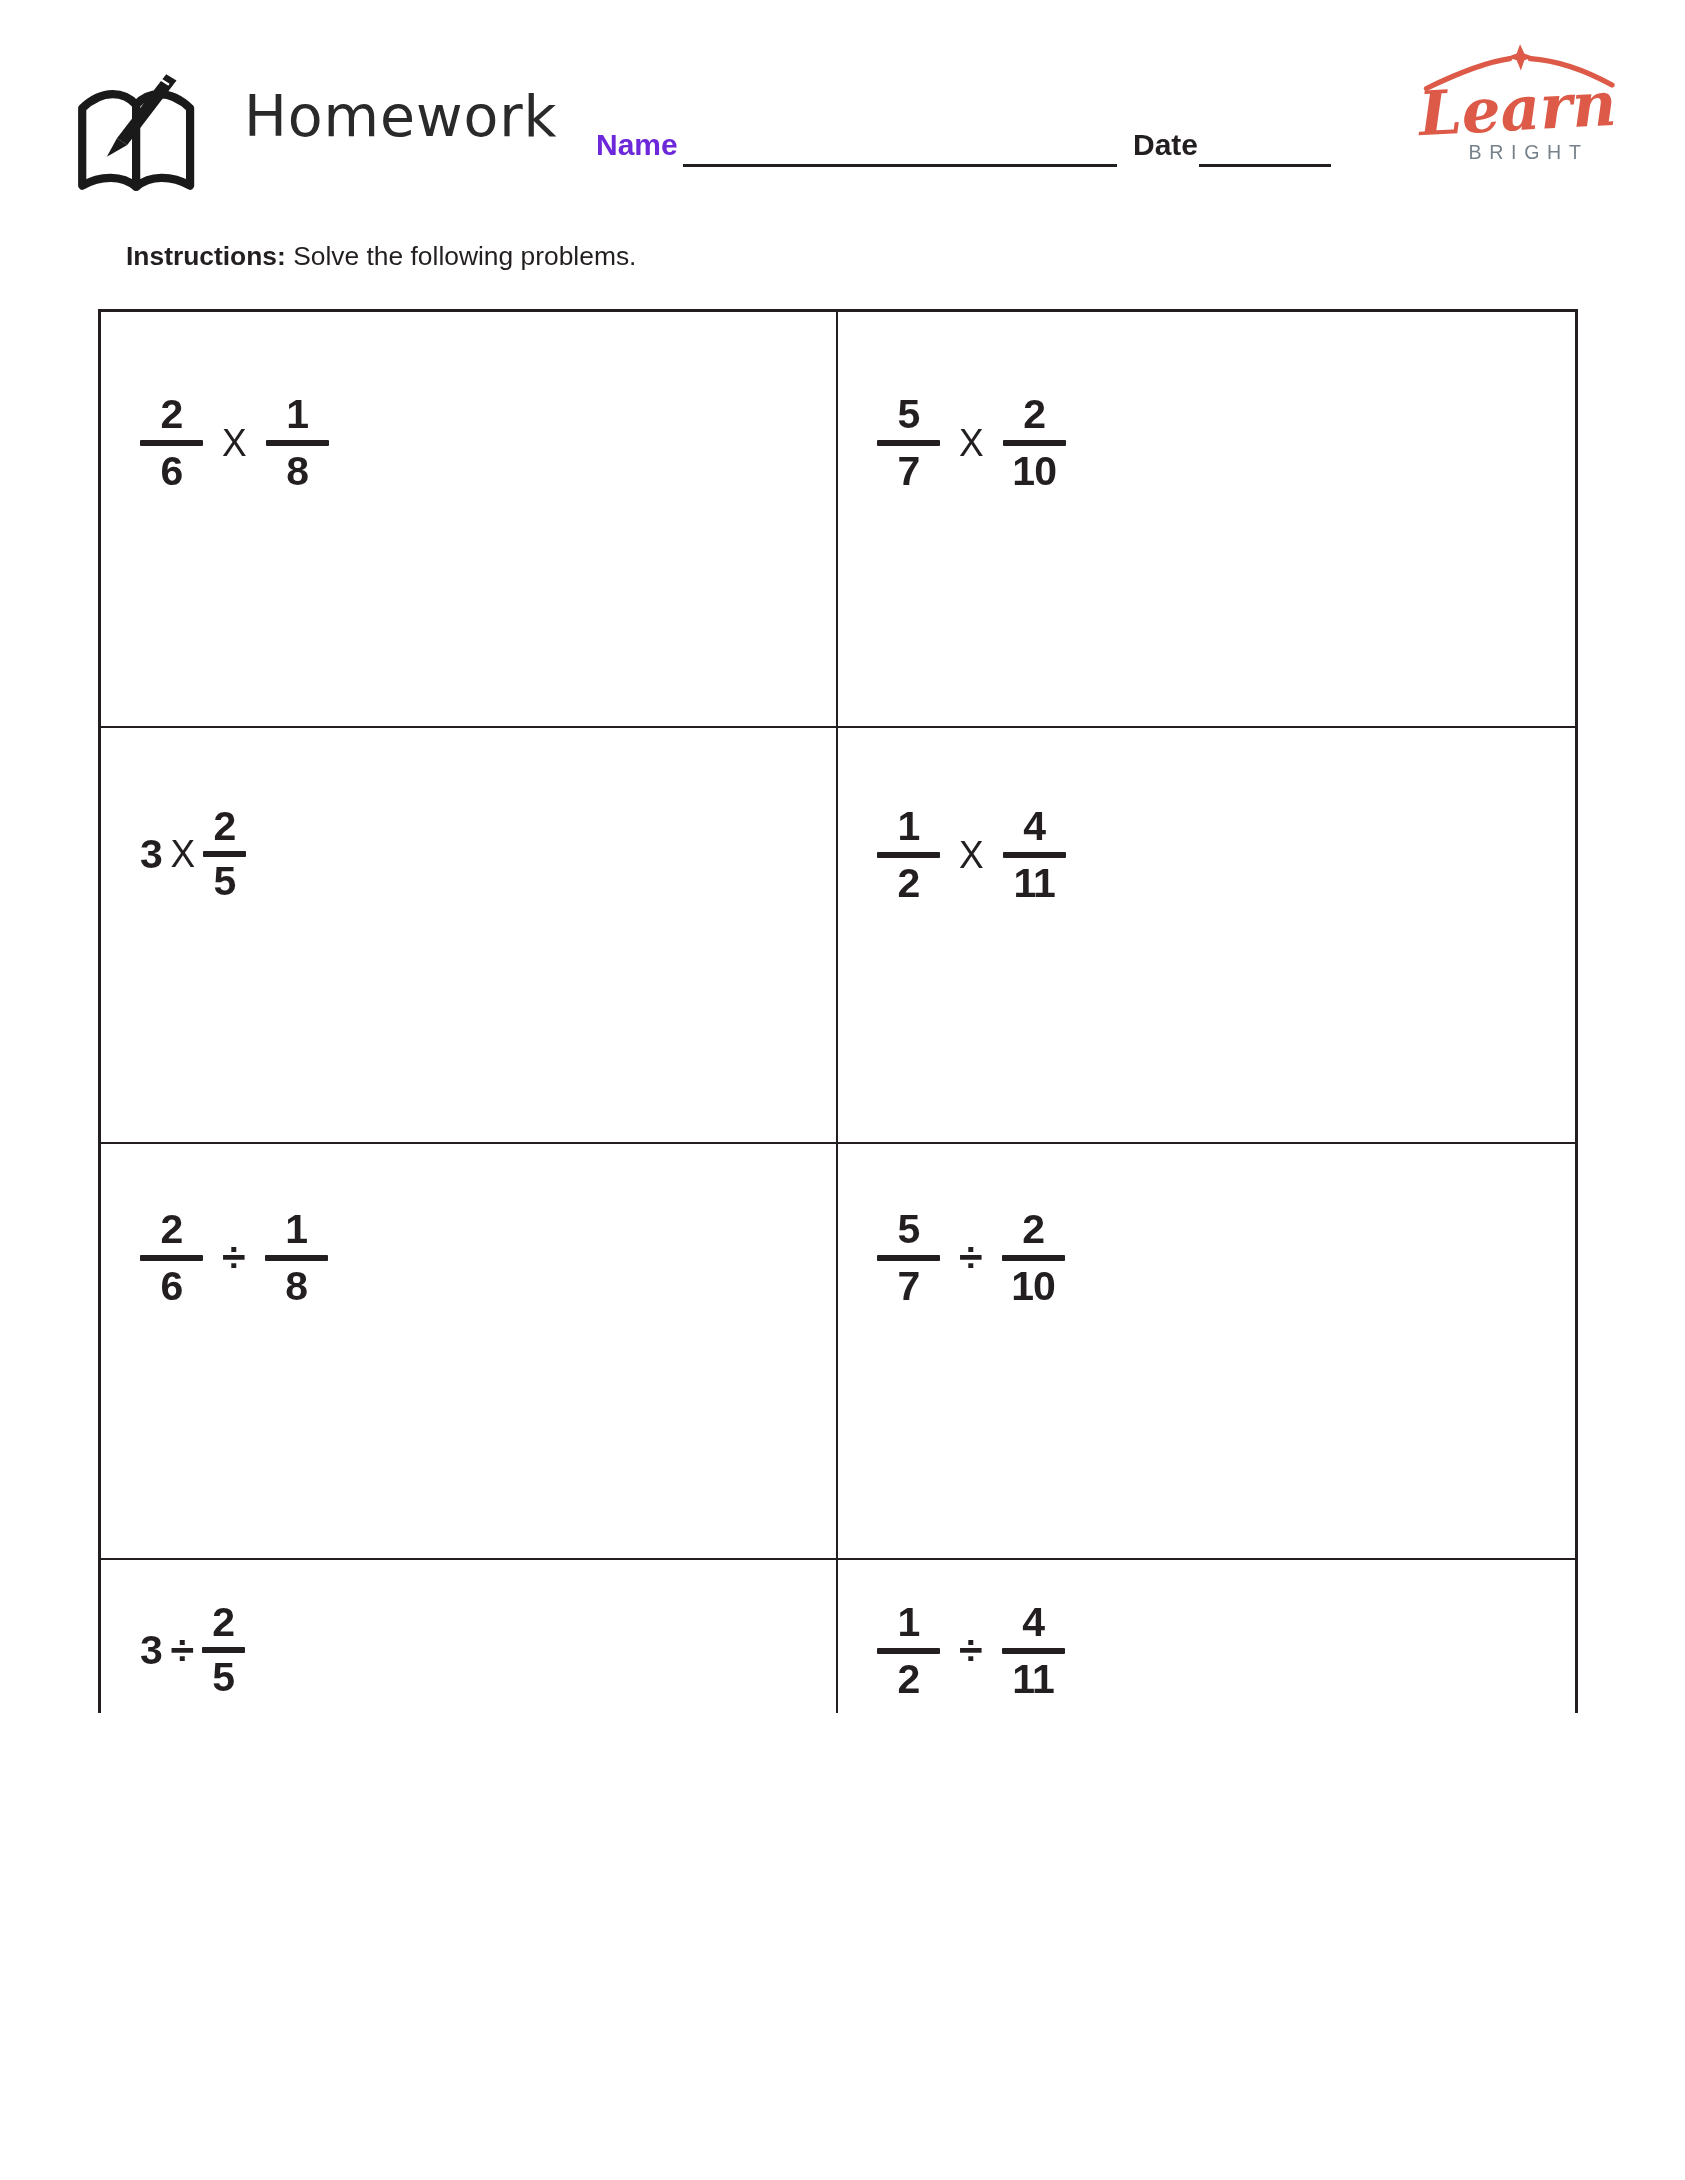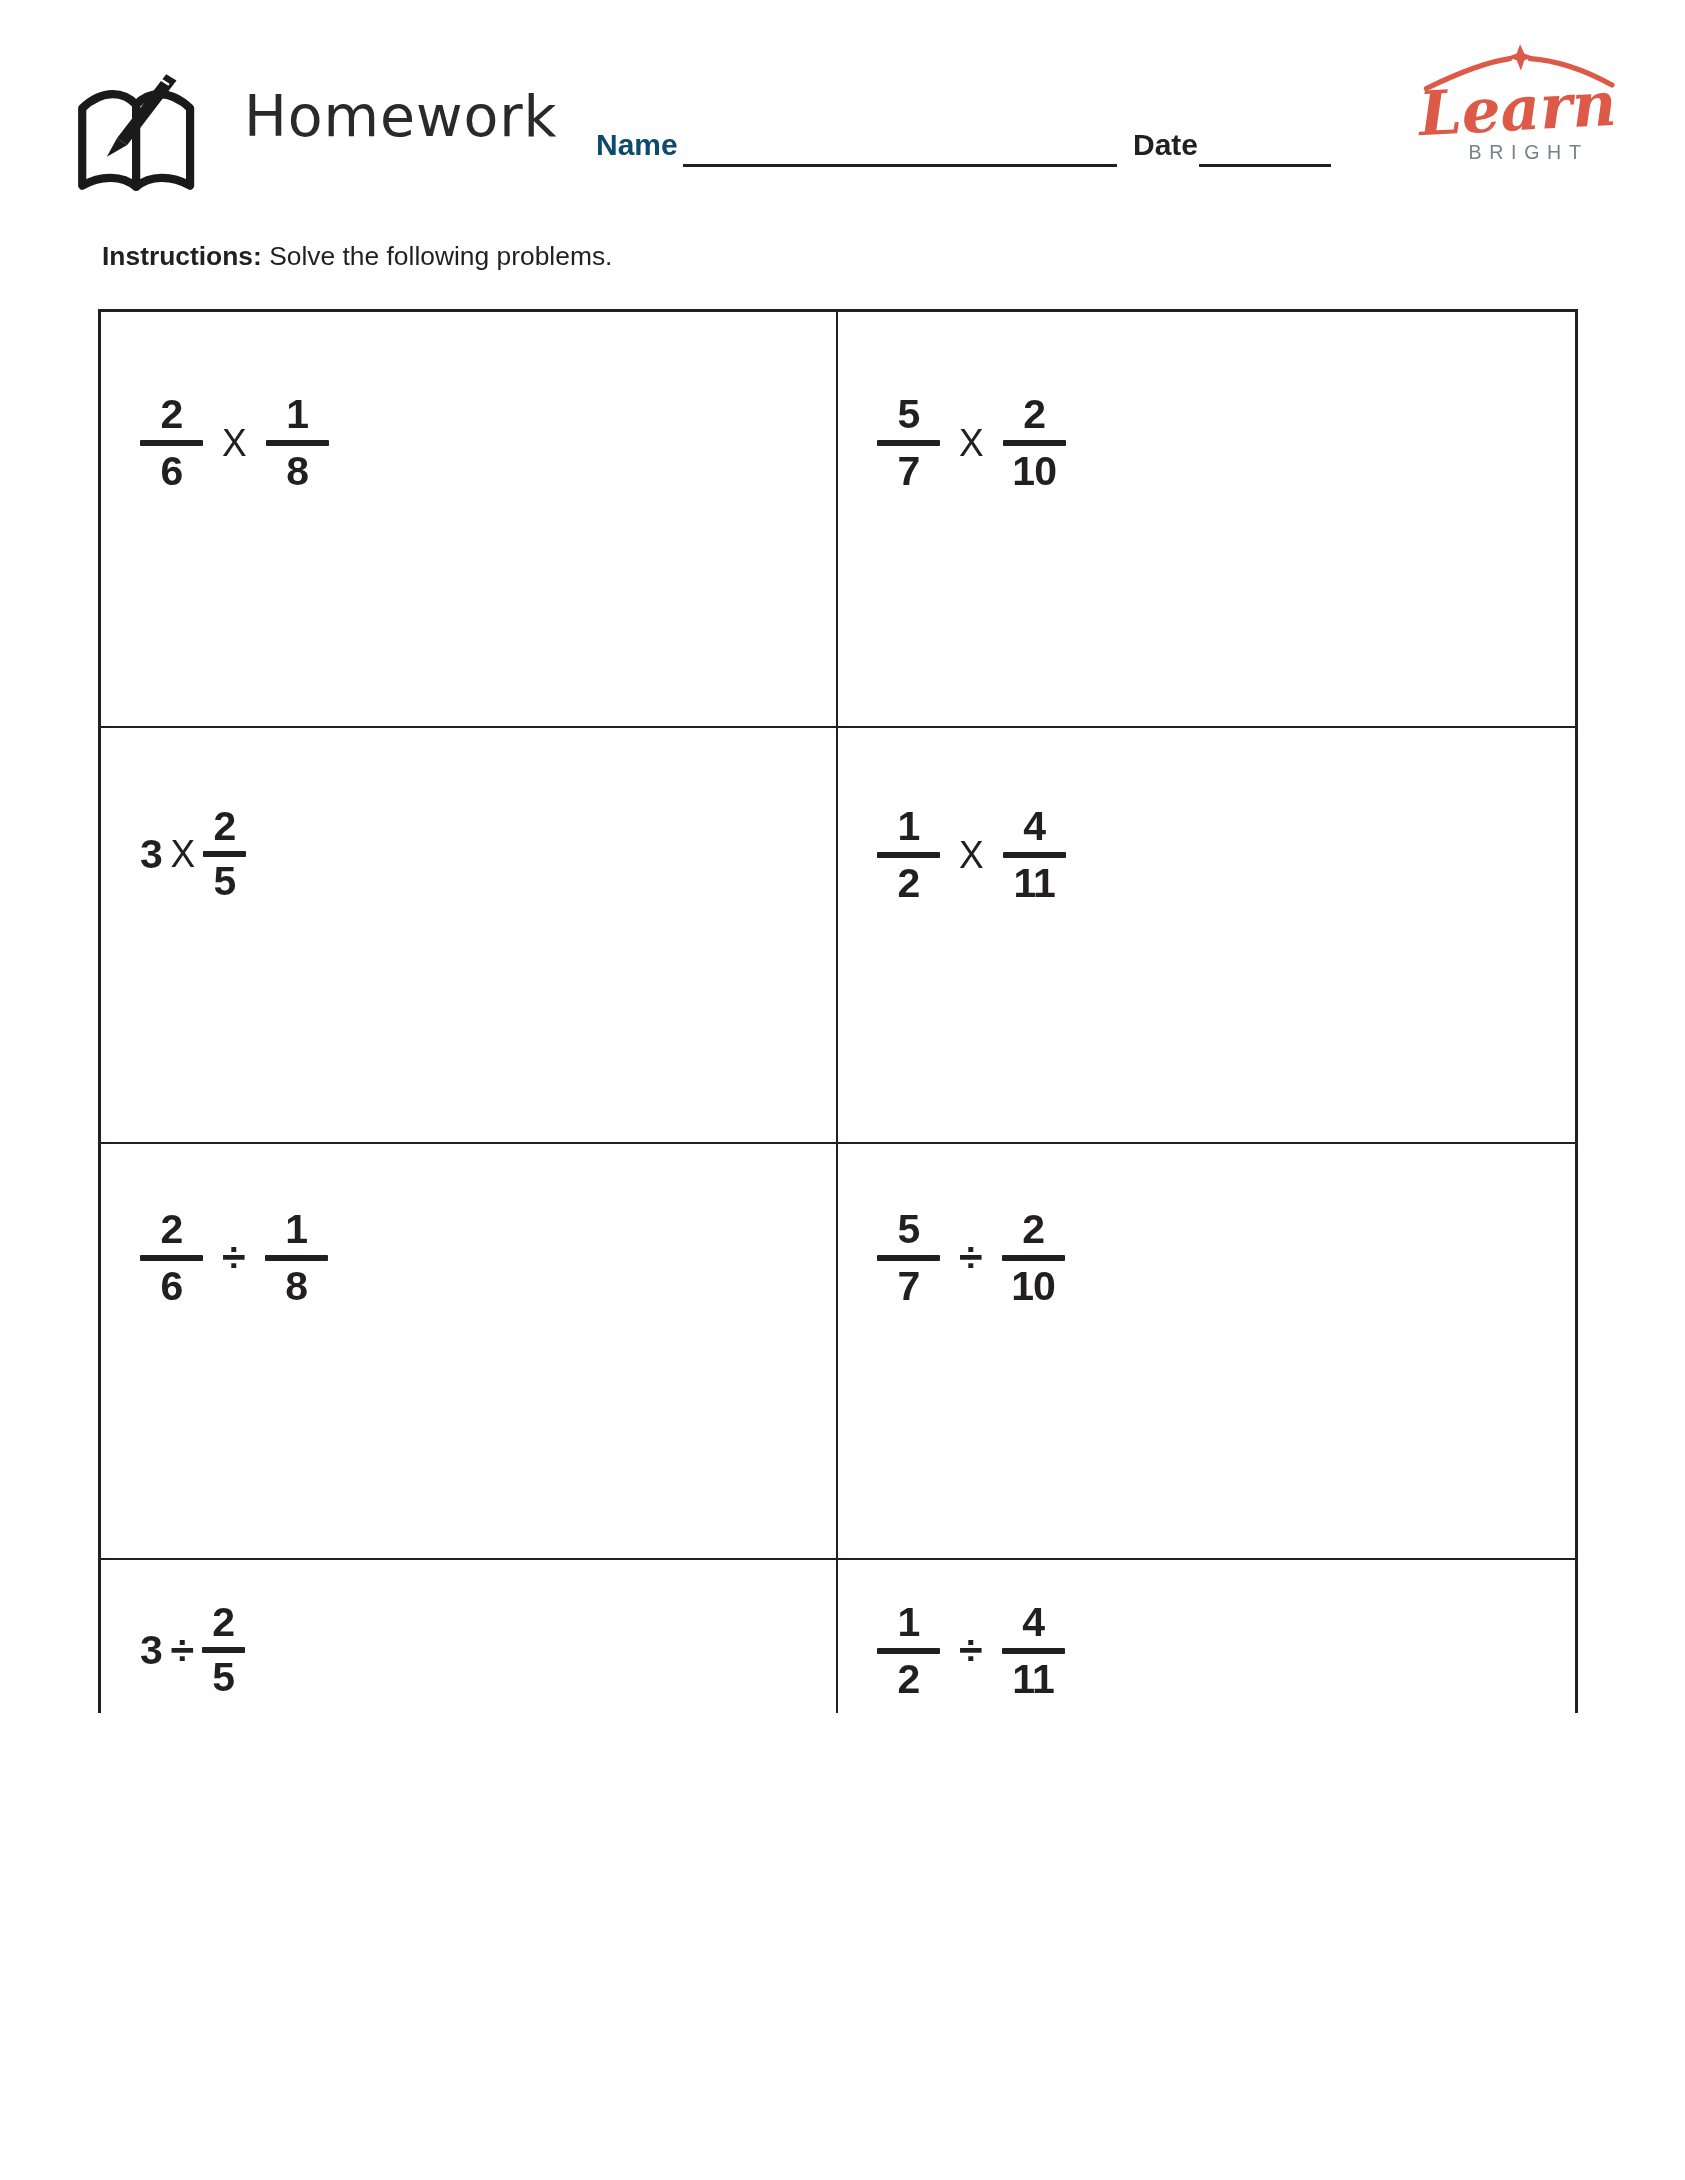--- a/index.html
+++ b/index.html
@@ -11,42 +11,42 @@
     color:#231f20;
     overflow:hidden;
   }
   
   .logo-icon{position:absolute;left:66px;top:73px;width:145px;height:129px;}
   .hw-title{
     position:absolute;left:244px;top:83px;
     font-family:"DejaVu Sans", sans-serif;
     font-size:57px;font-weight:500;letter-spacing:0.9px;color:#2a2a2a;
   }
-  .name-label{position:absolute;left:596px;top:128px;font-size:30px;font-weight:700;color:#0c4a6e;}
+  .name-label{position:absolute;left:596px;top:128px;font-size:30px;font-weight:700;color:#6d28d9;}
   .name-line{position:absolute;left:683px;top:132px;width:434px;height:32px;border-bottom:3.4px solid #231f20;}
   .date-label{position:absolute;left:1133px;top:128px;font-size:30px;font-weight:700;color:#231f20;text-align:center;}
   .date-line{position:absolute;left:1199px;top:132px;width:132px;height:32px;border-bottom:3.4px solid #231f20;}
   .brand{position:absolute;left:1407px;top:44px;width:221px;text-align:center;}
   .brand-spark{display:block;margin:0 auto;}
   .brand-learn{
     margin-top:-13.6px;
     font-family:"DejaVu Serif", serif;
     font-style:italic;font-weight:700;
     font-size:61px;line-height:1.0;
     color:#dc5a47;
     transform:rotate(-3deg);
   }
   .brand-bright{
     margin-top:1.7px;padding-left:22px;
     font-size:19.6px;font-weight:400;letter-spacing:7.7px;
     color:#76828b;
   }
   
   .instructions{position:absolute;left:102px;top:241px;font-size:26.4px;color:#231f20;}
-  .instructions .lbl{font-weight:700;}
+  .instructions .lbl{font-weight:700;margin-left:24px;}
   
   .grid{
     position:absolute;left:98px;top:309px;
     width:1480px;height:1670px;
     border:3.4px solid #231f20;
     display:grid;
     grid-template-columns:1fr 1fr;
     grid-template-rows:repeat(4,1fr);
     box-sizing:border-box;
     background:#ffffff;

